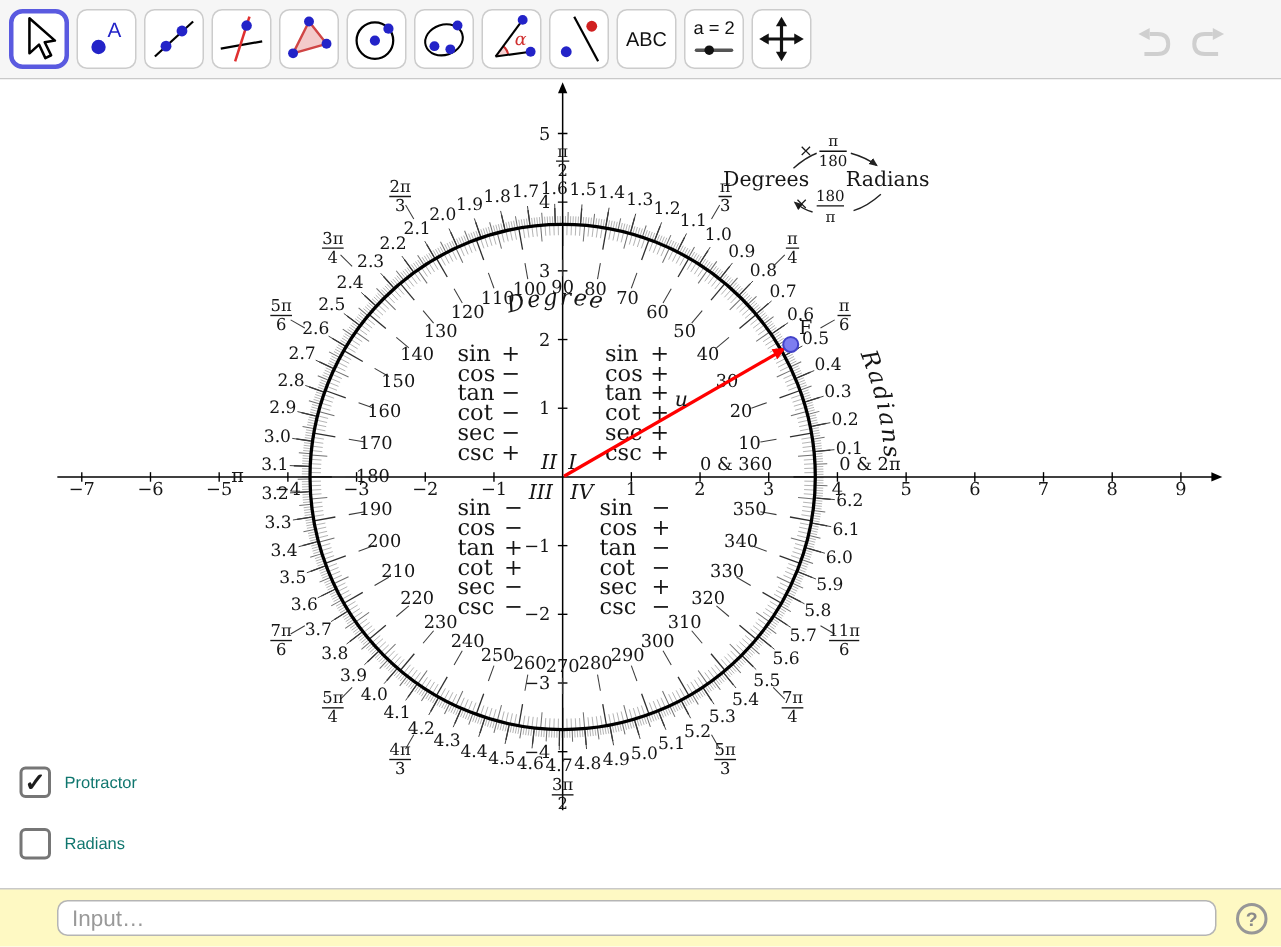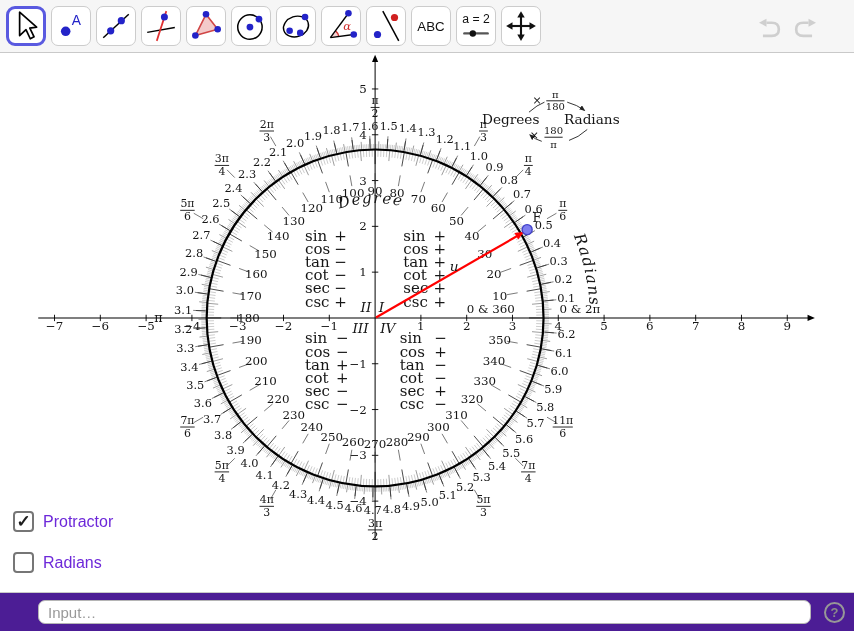--- a/index.html
+++ b/index.html
@@ -6,22 +6,22 @@
 html,body{width:854px;height:631px;background:#fff;overflow:hidden;font-family:"Liberation Sans",sans-serif}
 .toolbar{position:absolute;top:0;left:0;width:854px;height:53px;background:#f6f6f6;border-bottom:1px solid #c9c9c9;display:flex;align-items:center;padding-left:6px;gap:5px}
 .tool{width:40px;height:40px;background:#fff;border:1px solid #ccc;border-radius:7px;display:flex;align-items:center;justify-content:center;cursor:pointer}
 .tool.selected{border:3px solid #5a5ae0;border-radius:9px}
 .undo-redo{position:absolute;right:34px;top:14px;display:flex;gap:5px}
 .graphics{position:absolute;top:53px;left:0;width:854px;height:539px;background:#fff}
 #gfx{position:absolute;left:0;top:0}
 #gfx text{font-family:"DejaVu Serif",serif;fill:#161616}
 .cbrow{position:absolute;display:flex;align-items:center;gap:9px}
 .cbbox{width:21px;height:21px;border:2px solid #767676;border-radius:4px;background:#fff;display:flex;align-items:center;justify-content:center;font-size:17px;font-weight:bold;color:#1c1c1c;cursor:pointer}
-.cbl{font-size:16px;color:#6d28d9}
-.inputbar{position:absolute;left:0;bottom:0;width:854px;height:39px;background:#4c1d95;border-top:1px solid #c9c9c9;display:flex;align-items:center}
+.cbl{font-size:11px;color:#0f766e}
+.inputbar{position:absolute;left:0;bottom:0;width:854px;height:39px;background:#fef9c3;border-top:1px solid #c9c9c9;display:flex;align-items:center}
 .inputbar input{margin-left:38px;flex:1;height:24px;border:1px solid #b5b5b5;border-radius:7px;padding:0 9px;font-size:15px;background:#fff;color:#333;outline:none;font-family:"Liberation Sans",sans-serif}
 .inputbar input::placeholder{color:#999}
 .help{width:21px;height:21px;border:2px solid #979797;border-radius:50%;color:#8a8a8a;font-size:13px;font-weight:bold;display:flex;align-items:center;justify-content:center;margin:0 9px 0 13px;cursor:pointer}
 .serifItal{font-style:italic}
 </style>
 </head>
 <body>
 
 <div class="toolbar">
   <button class="tool selected">

